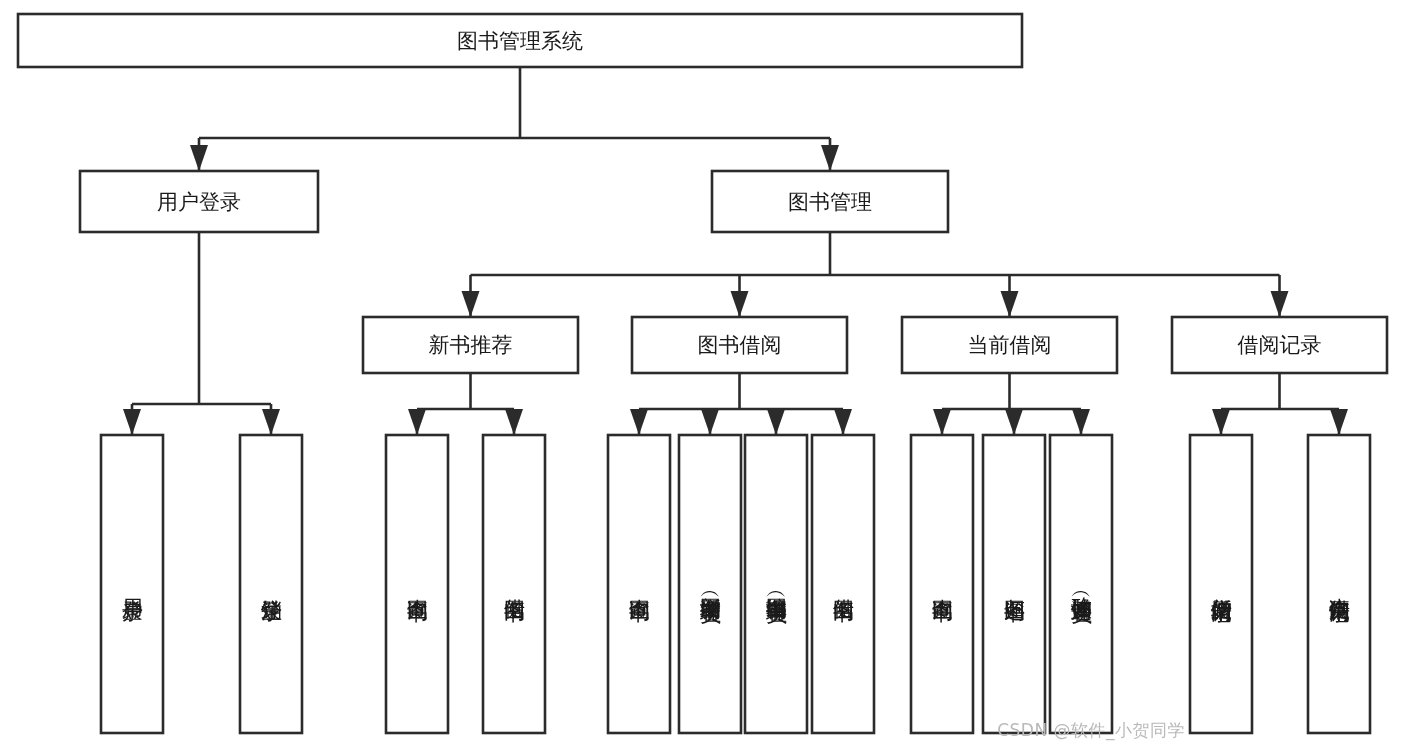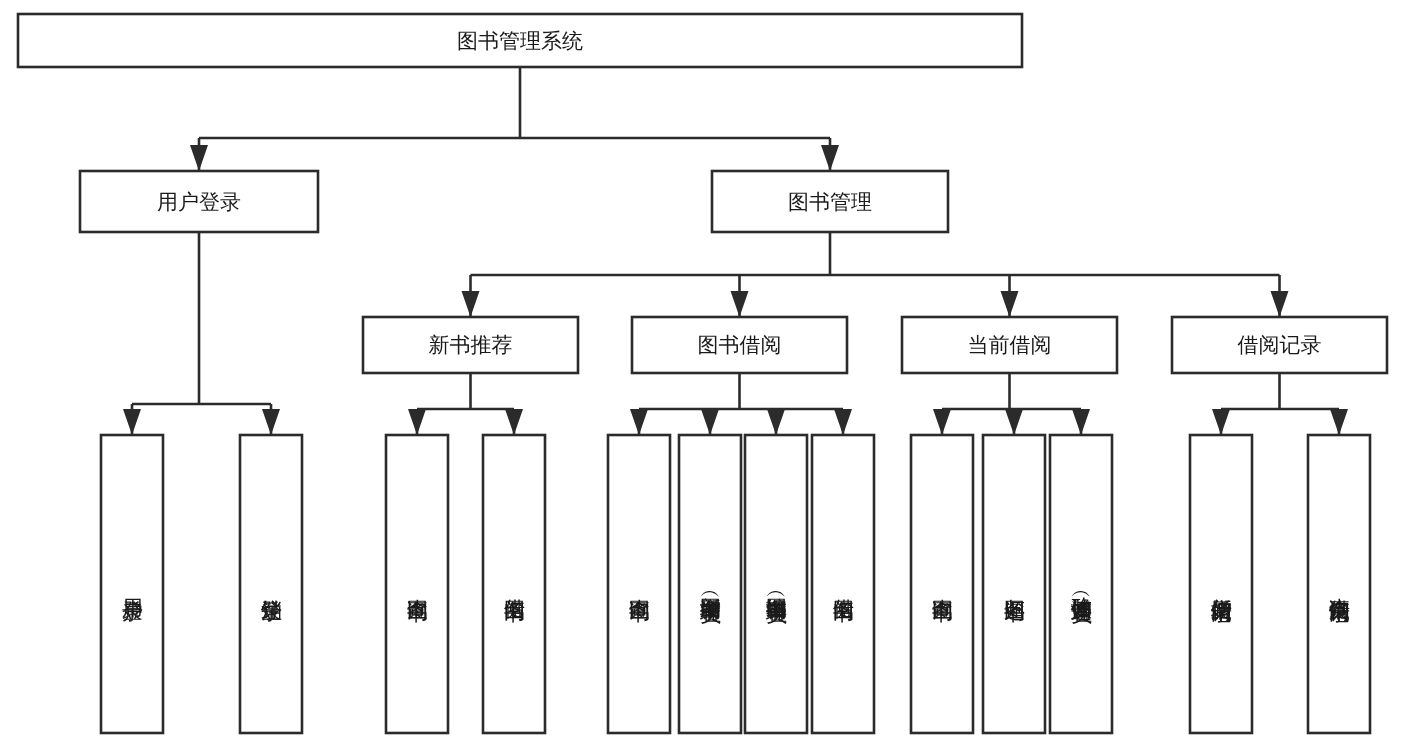--- a/index.html
+++ b/index.html
@@ -205,14 +205,15 @@
         <span class="node-label-v">确认归还（管理员）</span>
       </div>
       <div class="vlabel-wrap" style="left: 1190px; top: 435px; width: 62px; height: 298px;">
         <span class="node-label-v">新增借阅记录</span>
       </div>
       <div class="vlabel-wrap" style="left: 1308px; top: 435px; width: 62px; height: 298px;">
         <span class="node-label-v">查询借阅记录</span>
       </div>
     </div>
 
+  <div id="watermark">CSDN @软件_小贺同学</div>
 
 </div>
 
 </body></html>

